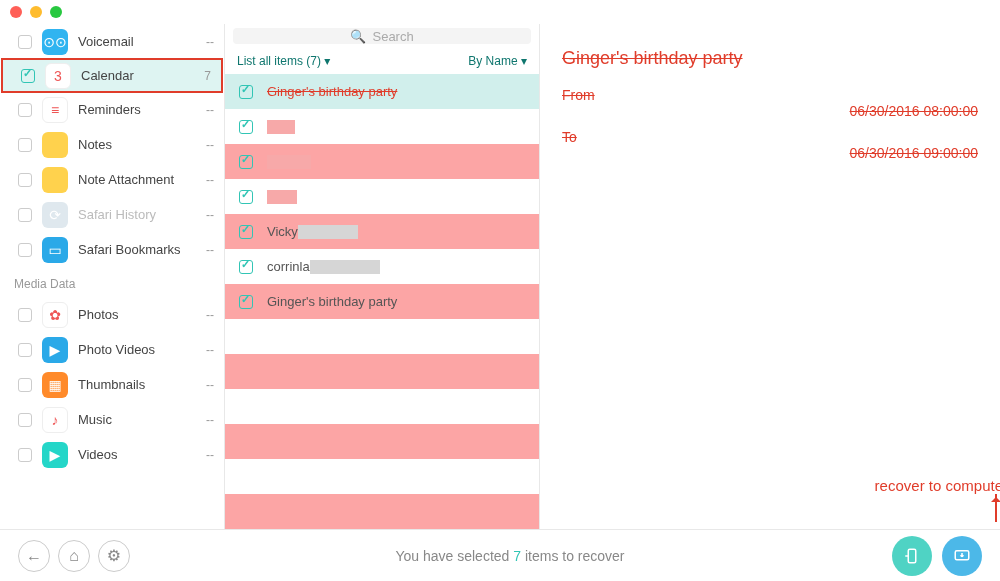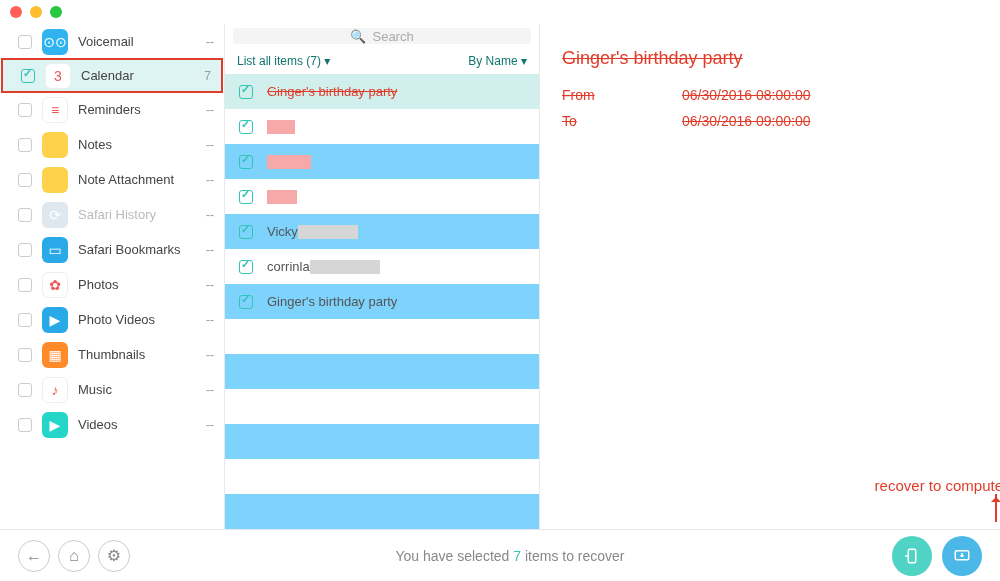--- a/index.html
+++ b/index.html
@@ -15,29 +15,29 @@
 .sb-chk.on { border-color: #32c5b5; }
 .sb-chk.on::after { content: "✓"; color: #32c5b5; position: absolute; top: -3px; left: 1px; font-size: 11px; font-weight: bold; }
 .sb-icon { width: 26px; height: 26px; border-radius: 6px; margin-right: 10px; display: flex; align-items: center; justify-content: center; font-size: 14px; color: #fff; flex-shrink: 0; }
 .sb-label { flex: 1; }
 .sb-count { color: #999; font-size: 12px; }
 .sb-header { font-size: 12px; color: #999; padding: 10px 0 6px 14px; }
 .middle { width: 315px; border-right: 1px solid #e8e8e8; display: flex; flex-direction: column; }
 .search { height: 32px; margin: 4px 8px; background: #f4f4f4; border-radius: 4px; display: flex; align-items: center; justify-content: center; color: #aaa; font-size: 13px; gap: 6px; }
 .listhdr { display: flex; justify-content: space-between; padding: 6px 12px; font-size: 12px; color: #0f766e; }
 .row { display: flex; align-items: center; height: 35px; padding: 0 14px; font-size: 13px; color: #555; }
-.row.alt { background: #7dd3fc; }
+.row.alt { background: #fca5a5; }
 .row.selrow { background: #d1efec; }
 .row .sb-chk { margin-right: 14px; }
 .strike { text-decoration: line-through; color: #e03c2a; }
 .census { display: inline-block; height: 14px; background: #f7a9a9; vertical-align: middle; }
 .census2 { display: inline-block; height: 14px; background: #d6d6d6; vertical-align: middle; }
 .detail { flex: 1; padding: 24px 22px; font-size: 14px; color: #e03c2a; position: relative; }
 .det-title { font-size: 18px; text-decoration: line-through; margin-bottom: 18px; }
-.det-row { display: flex; margin-bottom: 10px; }
+.det-row { display: flex; margin-bottom: 10px; flex-direction: column; }
 .det-lbl { width: 120px; text-decoration: line-through; }
 .det-val { text-decoration: line-through; text-align: right; }
 .footer { height: 52px; border-top: 1px solid #e8e8e8; display: flex; align-items: center; padding: 0 18px; position: relative; }
 .fbtn { width: 32px; height: 32px; border: 1px solid #ccc; border-radius: 50%; display: flex; align-items: center; justify-content: center; color: #888; margin-right: 8px; }
 .ftxt { flex: 1; text-align: center; color: #888; font-size: 14px; }
 .ftxt .n { color: #32c5b5; }
 .rbtn { width: 40px; height: 40px; border-radius: 50%; display: flex; align-items: center; justify-content: center; color: #fff; margin-left: 10px; }
 .rbtn.a { background: #4fd3c4; } .rbtn.b { background: #4cb8e8; }
 .annot { position: absolute; color: #e03c2a; font-size: 15px; pointer-events: none; }
 .arrow-r { display: inline-block; width: 40px; height: 2px; background: #e03c2a; position: relative; vertical-align: middle; }
@@ -91,20 +91,21 @@
         <span class="sb-icon" style="background:#dfe8ee;color:#fff;border:none">⟳</span>
         <span class="sb-label">Safari History</span>
         <span class="sb-count">--</span>
       </div>
       <div class="sb-item">
         <span class="sb-chk"></span>
         <span class="sb-icon" style="background:#2aa9e8;color:#fff;border:none">▭</span>
         <span class="sb-label">Safari Bookmarks</span>
         <span class="sb-count">--</span>
       </div>
+      <div class="sb-header">Media Data</div>
       <div class="sb-item">
         <span class="sb-chk"></span>
         <span class="sb-icon" style="background:#ffffff;color:#e55;border:1px solid #eee">✿</span>
         <span class="sb-label">Photos</span>
         <span class="sb-count">--</span>
       </div>
       <div class="sb-item">
         <span class="sb-chk"></span>
         <span class="sb-icon" style="background:#2aa9e8;color:#fff;border:none">▶</span>
         <span class="sb-label">Photo Videos</span>

